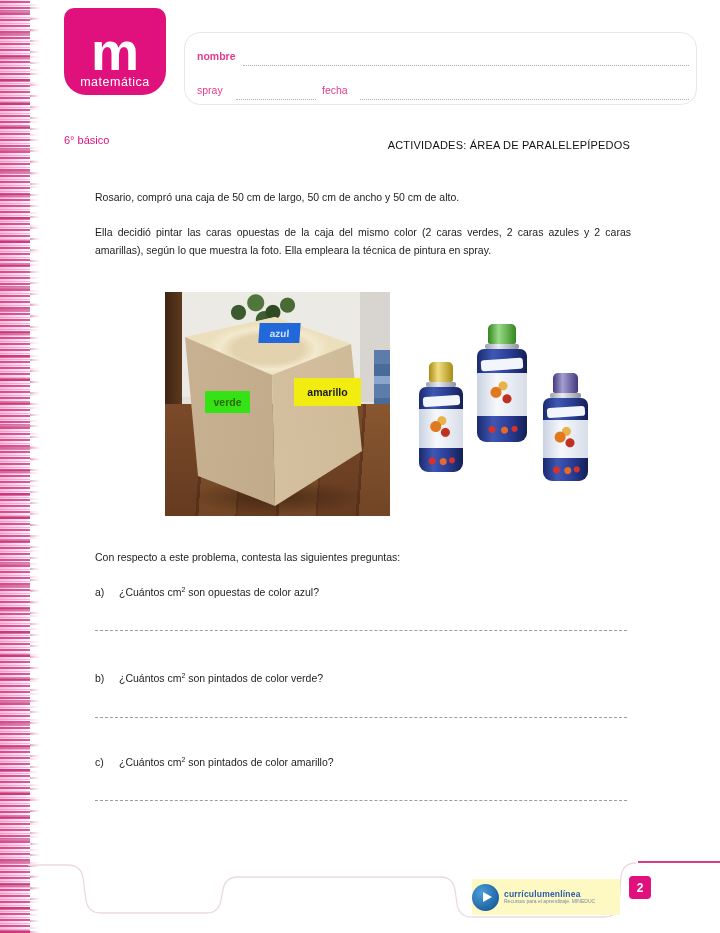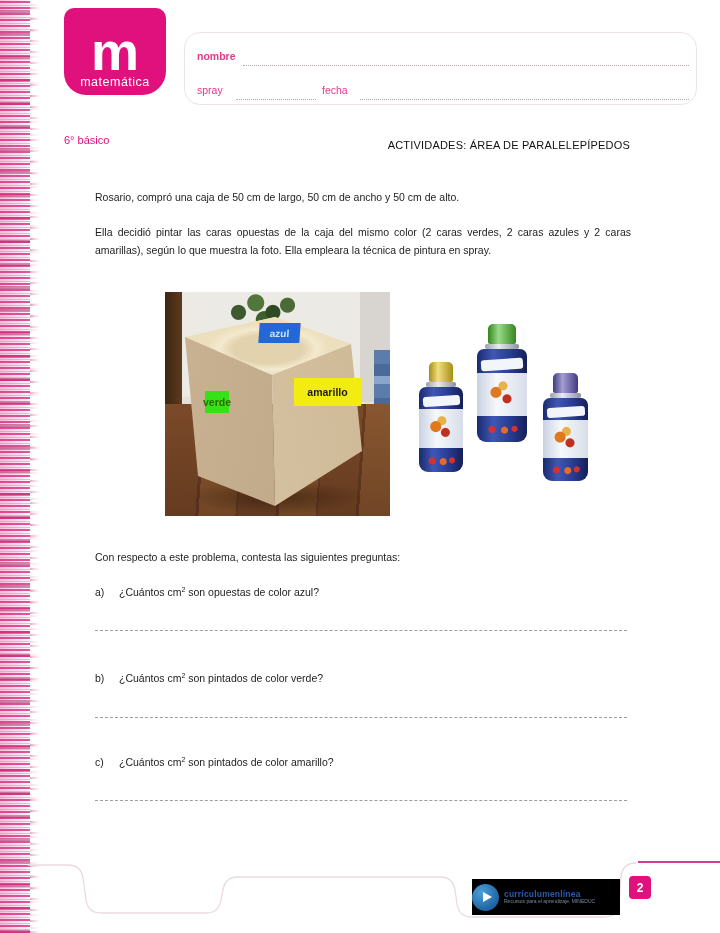--- a/index.html
+++ b/index.html
@@ -69,21 +69,21 @@
   .face-top{clip-path:polygon(20px 45px,110px 25px,186px 52px,107px 83px);
     background:radial-gradient(ellipse 62px 26px at 103px 57px, #e2d2ae 55%, #f3e9cd 78%, #ecdfbd 100%),
                linear-gradient(#f0e5c7,#e8d9b6);}
   .face-left{clip-path:polygon(20px 45px,107px 83px,110px 214px,33px 184px);
     background:linear-gradient(100deg,#cab394 0%,#bda684 90%);}
   .face-right{clip-path:polygon(107px 83px,186px 52px,197px 159px,110px 214px);
     background:linear-gradient(80deg,#dac6a5 0%,#cdb996 95%);}
   .box-label{position:absolute;display:flex;align-items:center;justify-content:center;
     font-weight:bold;}
   .lbl-azul{left:94px;top:31px;width:41px;height:20px;font-size:10px;color:#cfe3ff;transform:skewX(-4deg);}
-  .lbl-verde{left:40px;top:99px;width:24px;height:22px;font-size:10.5px;color:#2f6a00;}
+  .lbl-verde{left:40px;top:99px;width:45px;height:22px;font-size:10.5px;color:#2f6a00;}
   .lbl-amarillo{left:129px;top:86px;width:67px;height:28px;font-size:10.5px;color:#1a1a1a;}
 
   
   .can{position:absolute;display:flex;flex-direction:column;align-items:center;}
   .can .cap{width:55%;height:20px;border-radius:5px 5px 2px 2px;
     background:linear-gradient(90deg,rgba(0,0,0,.25),rgba(255,255,255,.5) 35%,rgba(0,0,0,.25));}
   .can .rim{width:68%;height:5px;background:linear-gradient(90deg,#9aa0ad,#e8ebef 40%,#8a909d);border-radius:2px;}
   .can .body{position:relative;width:100%;flex:1;border-radius:7px 7px 9px 9px;overflow:hidden;
     background:linear-gradient(90deg,#1a2a6e,#3f57b4 32%,#2a3d95 65%,#141f55);}
   .can .band{position:absolute;left:0;top:26%;width:100%;height:46%;
@@ -109,21 +109,21 @@
   .q-id{width:24px;flex:none;}
   .q-text sup{font-size:7px;vertical-align:super;line-height:0;}
   .answer-line{position:absolute;left:95px;width:532px;border-top:1px dashed #9d9d9d;height:0;}
   .qa{top:586px;} .line-a{top:630px;}
   .qb{top:672px;} .line-b{top:717px;}
   .qc{top:756px;} .line-c{top:800px;}
 
   
   .footer-curve{position:absolute;left:0;top:850px;width:720px;height:83px;pointer-events:none;}
   .footer-logo{position:absolute;left:472px;top:879px;width:148px;height:36px;
-    display:flex;align-items:center;background:#000000;}
+    display:flex;align-items:center;background:#fef9c3;}
   .flogo-circle{width:27px;height:27px;border-radius:50%;flex:none;
     background:radial-gradient(circle at 35% 32%, #4aa0d8, #1d5fa0 75%);
     display:flex;align-items:center;justify-content:center;}
   .flogo-arrow{width:0;height:0;border-left:9px solid #fff;border-top:5.5px solid transparent;
     border-bottom:5.5px solid transparent;margin-left:3px;}
   .flogo-text{margin-left:5px;line-height:1.1;}
   .flogo-line1{font-size:8.5px;font-weight:bold;color:#2a5caa;letter-spacing:.2px;}
   .flogo-line2{font-size:5px;color:#7a8aa0;}
   .page-badge{position:absolute;left:629px;top:876px;width:22px;height:23px;border-radius:4px;
     background:var(--accent,#e0107c);color:#fff;font-size:12px;font-weight:bold;

